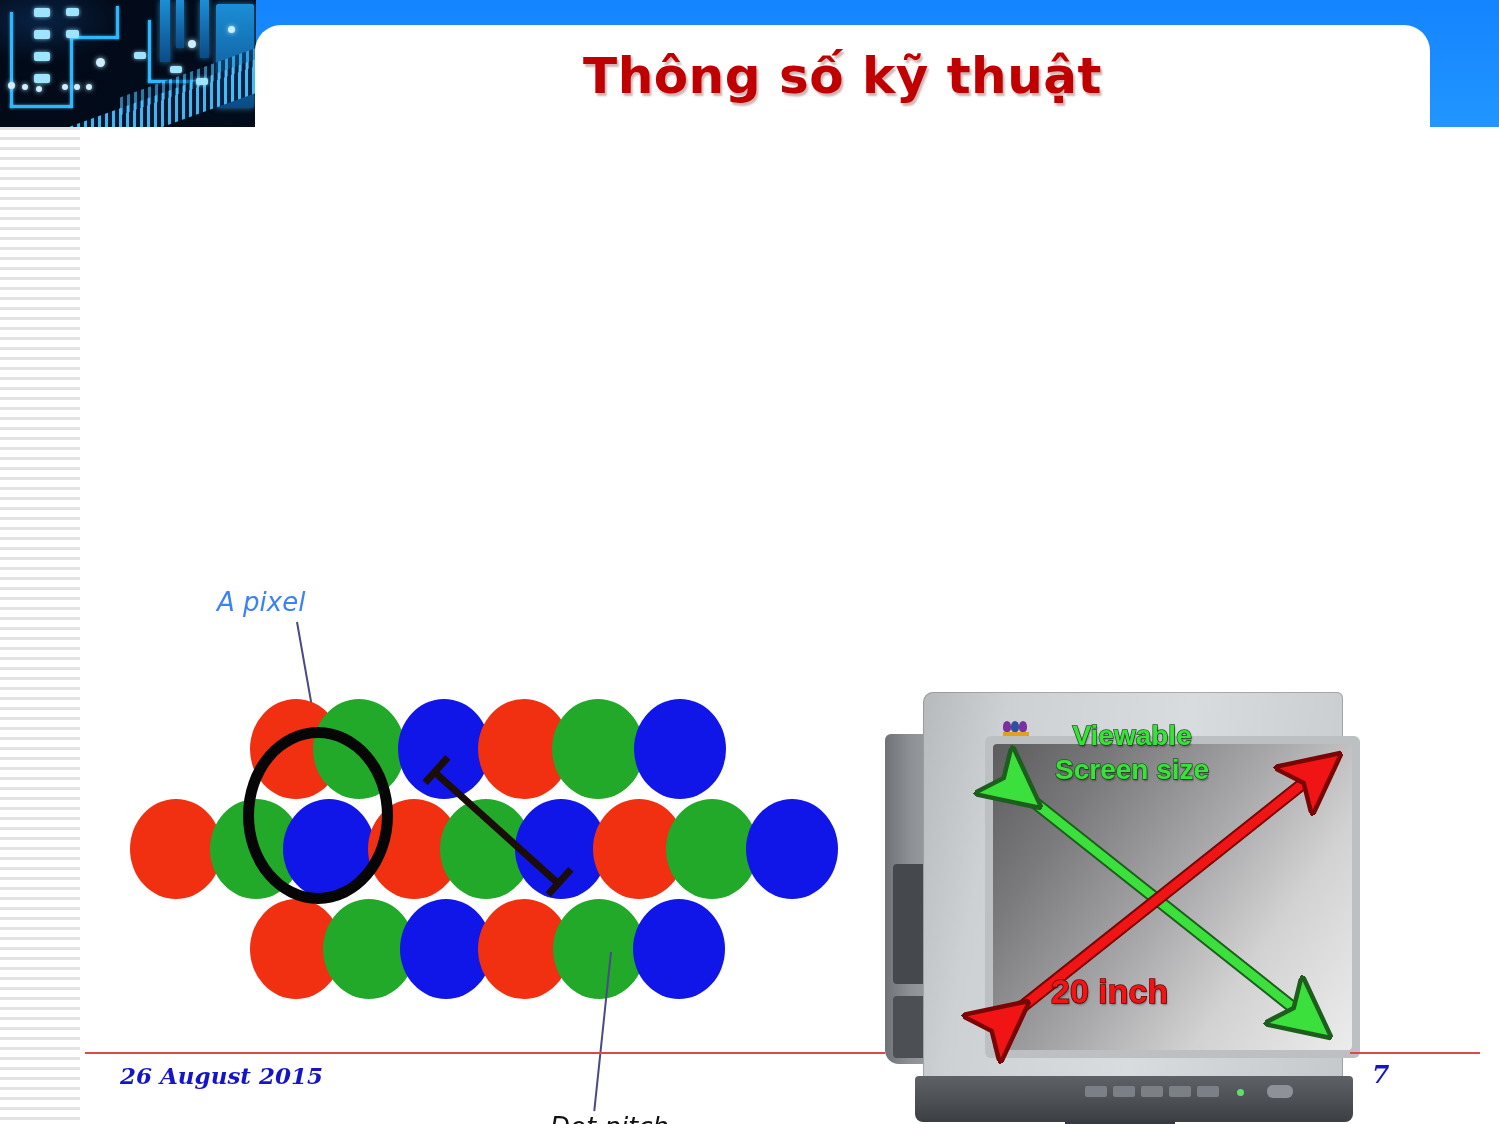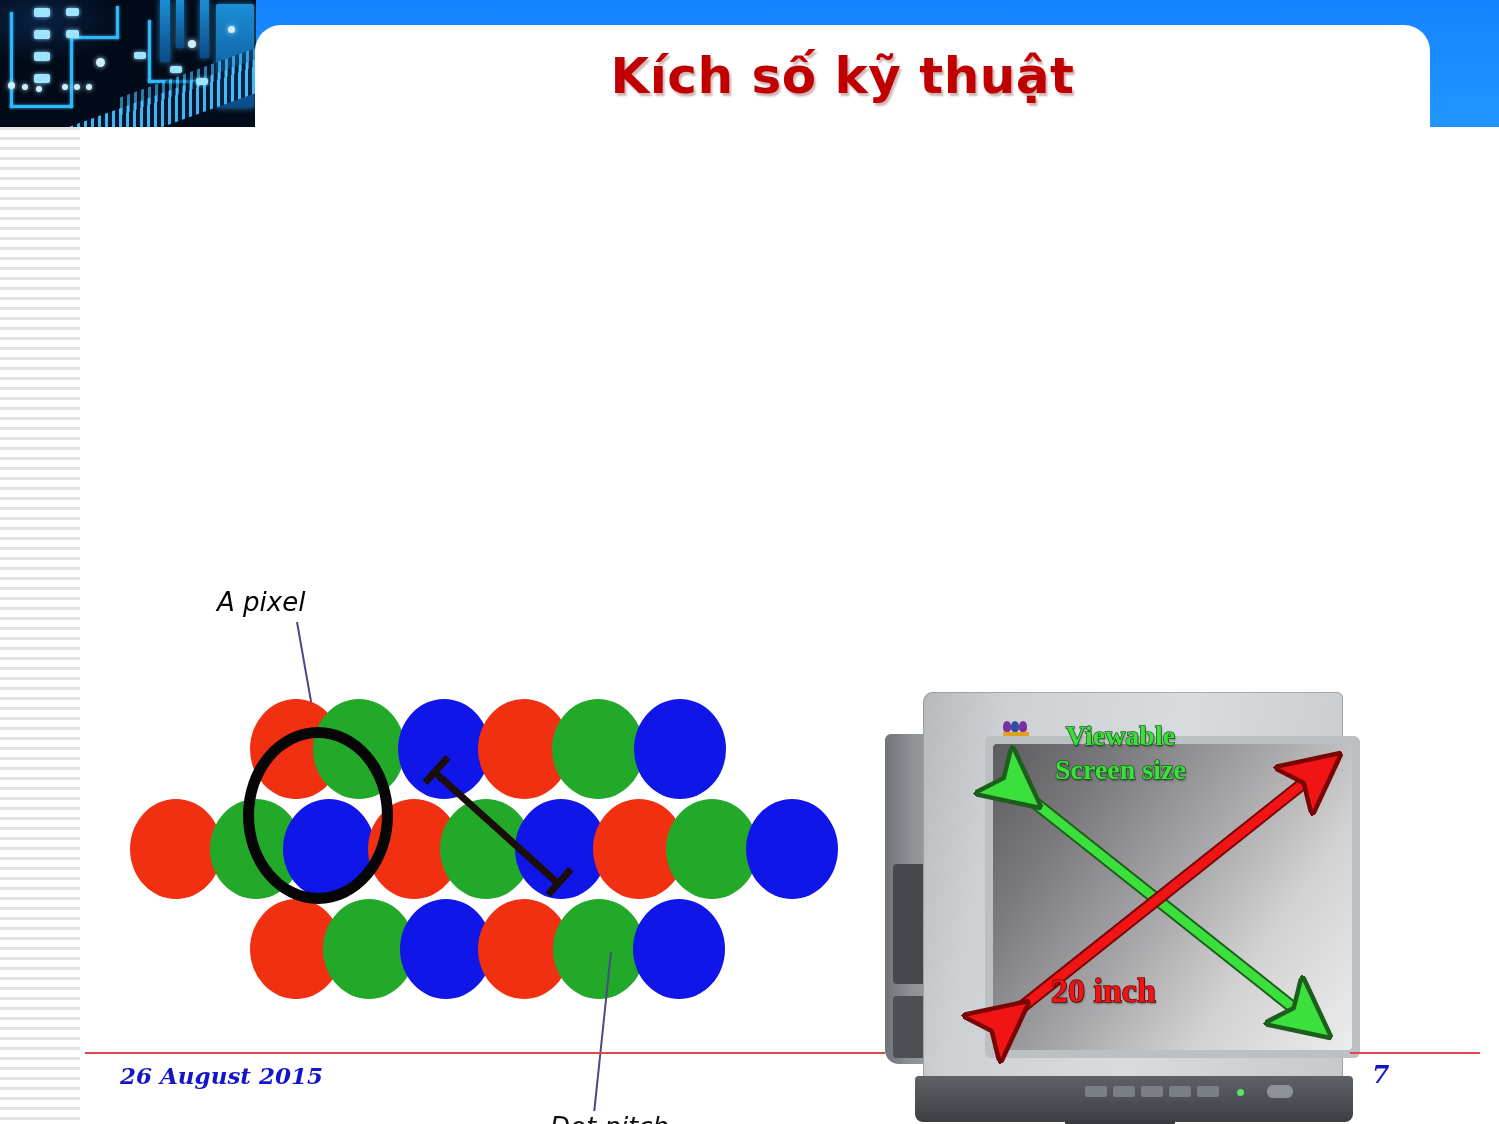--- a/index.html
+++ b/index.html
@@ -159,21 +159,21 @@
     border: 11px solid #060606;
     border-radius: 50%;
     z-index: 6;
   }
   .apixel-label {
     position: absolute;
     left: 107px; top: 10px;
     font-family: "DejaVu Sans", sans-serif;
     font-style: italic;
     font-size: 26px;
-    color: #000000;
+    color: #3b82f6;
     white-space: nowrap;
   }
   .apixel-leader {
     position: absolute;
     left: 186px; top: 45px;
     width: 2px; height: 112px;
     background: #4a4a86;
     transform: rotate(-10deg);
     transform-origin: top center;
   }
@@ -318,21 +318,21 @@
   }
 
   .arrow-svg {
     position: absolute;
     left: 0; top: 0;
     width: 470px; height: 490px;
     overflow: visible;
   }
   .mon-text {
     position: absolute;
-    font-family: Liberation Serif, serif;
+    font-family: Liberation Sans, sans-serif;
     font-weight: bold;
     white-space: nowrap;
     z-index: 9;
   }
   .mon-text.viewable {
     left: 170px; top: 47px;
     font-size: 28px;
     color: #3ce03c;
     line-height: 34px;
     text-align: center;
@@ -414,21 +414,21 @@
     <div class="bus" style="left:70px;  top:92px;  width:190px; height:34px;"></div>
     <div class="bus" style="left:120px; top:72px;  width:140px; height:18px; opacity:.6;"></div>
     <div class="pad" style="left:134px; top:52px;  width:12px; height:7px;"></div>
     <div class="pad" style="left:170px; top:66px;  width:12px; height:7px;"></div>
     <div class="pad" style="left:196px; top:78px;  width:12px; height:7px;"></div>
     <div class="dot" style="left:188px; top:40px;  width:8px;  height:8px;"></div>
     <div class="dot" style="left:228px; top:26px;  width:7px;  height:7px;"></div>
   </div>
 
   <div class="title-card">
-    <div class="slide-title">Kích số kỹ thuật</div>
+    <div class="slide-title">Thông số kỹ thuật</div>
   </div>
 </div>
 
 <div class="stripes"></div>
 
 <div class="content">
 
 
 
   <div class="pixel-fig">

